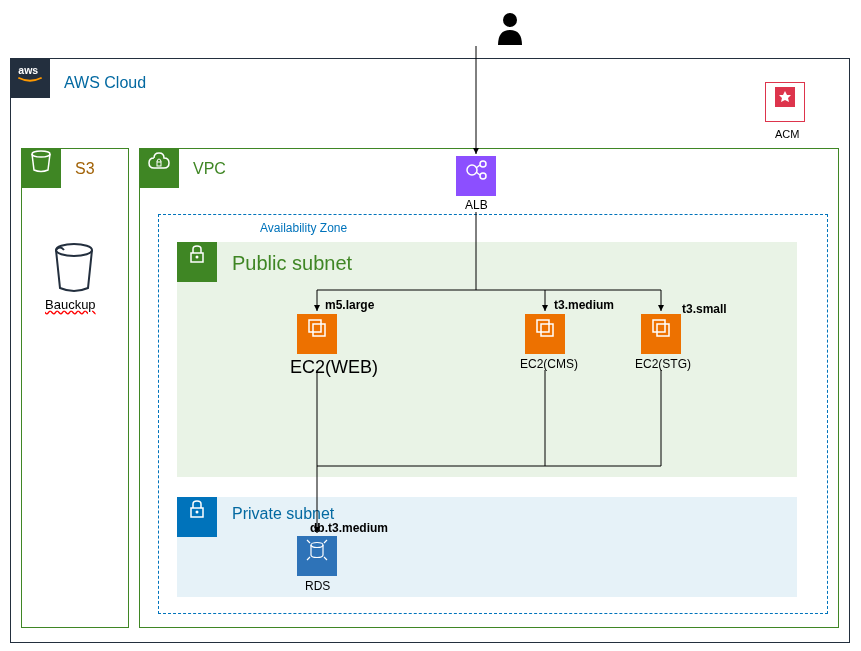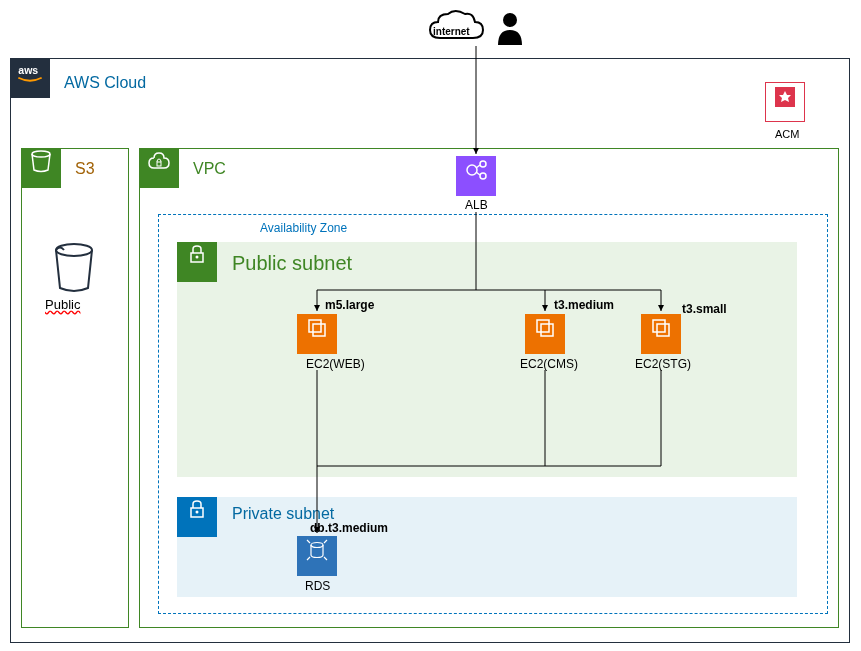--- a/index.html
+++ b/index.html
@@ -13,26 +13,20 @@
 .blue{background:#2e73b8}
 .green{background:#3f8624}
 .dashed{border-style:dashed}
 svg.line{position:absolute;pointer-events:none}
 .s3-bucket{position:absolute}
 </style>
 </head>
 <body>
 <div class="canvas">
 
-<div style="position:absolute;left:425px;top:8px;width:70px;height:40px">
-<svg width="70" height="40" viewBox="0 0 70 40">
-<path d="M15 30 Q5 30 5 22 Q5 14 13 14 Q13 6 23 6 Q30 0 40 6 Q48 4 50 14 Q58 14 58 22 Q58 30 48 30 Z" fill="#fff" stroke="#000" stroke-width="2"></path>
-</svg>
-<span class="label" style="left:8px;top:18px;font-weight:bold;font-size:10px">internet</span>
-</div>
 <div style="position:absolute;left:495px;top:10px;width:30px;height:35px">
 <svg width="30" height="35" viewBox="0 0 30 35">
         <circle cx="15" cy="10" r="7" fill="#000"></circle>
         <path d="M3 35 Q3 20 15 20 Q27 20 27 35 Z" fill="#000"></path>
       </svg>
 </div>
 
 <div class="box" style="left:10px;top:58px;width:840px;height:585px;border-color:#232f3e"></div>
 <div class="icon-box" style="position:absolute;left:10px;top:58px;background:#232f3e">
 <svg width="28" height="28" viewBox="0 0 24 24">
@@ -58,21 +52,21 @@
       </svg>
 </div>
 <span class="label" style="left:75px;top:160px;font-size:16px;color:#a16207">S3</span>
 <div class="s3-bucket" style="left:50px;top:242px">
 <svg width="48" height="52" viewBox="0 0 48 52">
         <ellipse cx="24" cy="8" rx="18" ry="6" fill="none" stroke="#232f3e" stroke-width="2"></ellipse>
         <path d="M6 8 L10 46 Q24 52 38 46 L42 8" fill="none" stroke="#232f3e" stroke-width="2"></path>
         <path d="M6 8 Q10 3 14 8" fill="none" stroke="#232f3e" stroke-width="2"></path>
       </svg>
 </div>
-<span class="label" style="left:45px;top:297px;font-size:13px;text-decoration:underline wavy red">Public</span>
+<span class="label" style="left:45px;top:297px;font-size:13px;text-decoration:underline wavy red">Bauckup</span>
 
 <div class="box" style="left:139px;top:148px;width:700px;height:480px;border-color:#3f8624"></div>
 <div class="icon-box green" style="position:absolute;left:139px;top:148px">
 <svg width="26" height="26" viewBox="0 0 26 26">
         <path d="M8 10 Q3 10 3 15 Q3 20 8 20 L18 20 Q23 20 23 15 Q23 10 18 10 Q18 5 13 5 Q8 5 8 10" fill="none" stroke="#fff" stroke-width="1.5"></path>
         <rect x="11" y="14" width="4" height="4" fill="none" stroke="#fff"></rect>
         <path d="M11 14 Q11 11 13 11 Q15 11 15 14" fill="none" stroke="#fff"></path>
       </svg>
 </div>
 <span class="label" style="left:193px;top:160px;font-size:16px;color:#3f8624">VPC</span>
@@ -101,21 +95,21 @@
 </div>
 <span class="label" style="left:232px;top:252px;font-size:20px;color:#3f8624">Public subnet</span>
 
 <span class="label" style="left:325px;top:298px;font-size:12px;font-weight:bold">m5.large</span>
 <div class="icon-box orange" style="position:absolute;left:297px;top:314px">
 <svg width="28" height="28" viewBox="0 0 28 28">
         <rect x="6" y="6" width="12" height="12" fill="none" stroke="#fff" stroke-width="1.5"></rect>
         <rect x="10" y="10" width="12" height="12" fill="none" stroke="#fff" stroke-width="1.5"></rect>
       </svg>
 </div>
-<span class="label" style="left:306px;top:357px;font-size:12px">EC2(WEB)</span>
+<span class="label" style="left:290px;top:357px;font-size:18px">EC2(WEB)</span>
 
 <span class="label" style="left:554px;top:298px;font-size:12px;font-weight:bold">t3.medium</span>
 <div class="icon-box orange" style="position:absolute;left:525px;top:314px">
 <svg width="28" height="28" viewBox="0 0 28 28">
         <rect x="6" y="6" width="12" height="12" fill="none" stroke="#fff" stroke-width="1.5"></rect>
         <rect x="10" y="10" width="12" height="12" fill="none" stroke="#fff" stroke-width="1.5"></rect>
       </svg>
 </div>
 <span class="label" style="left:520px;top:357px;font-size:12px">EC2(CMS)</span>
 

